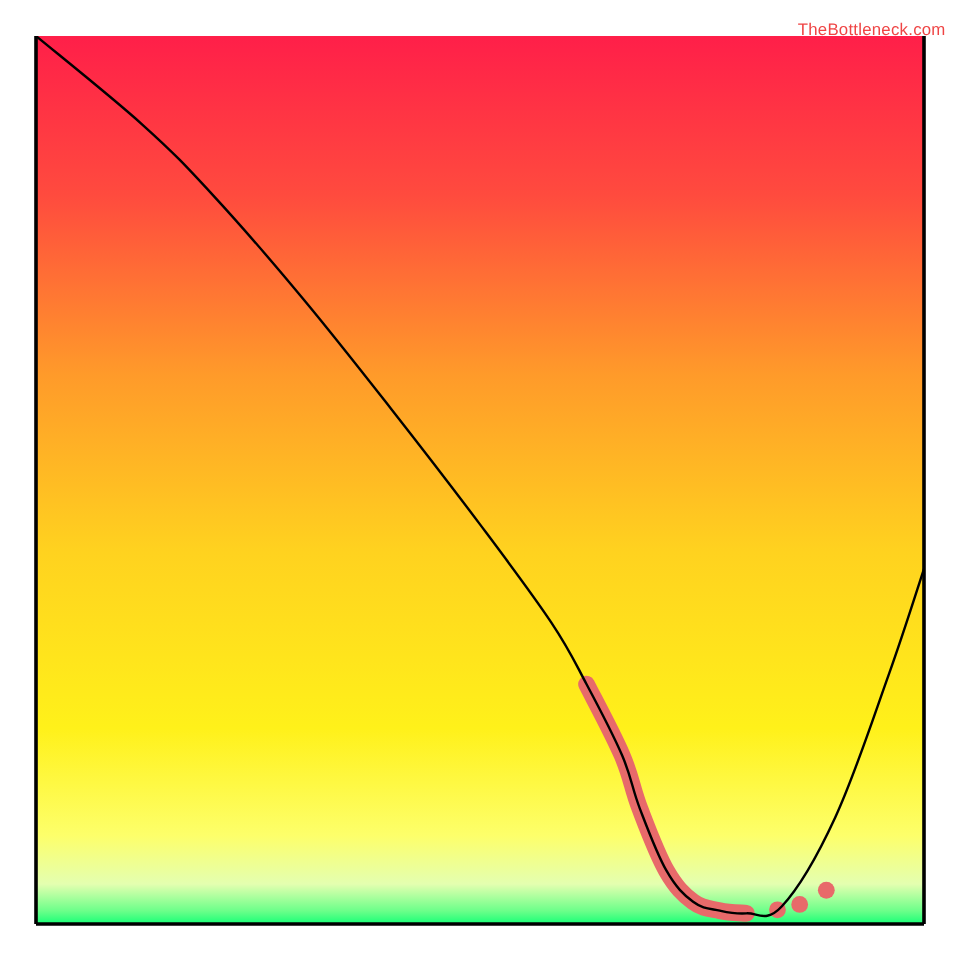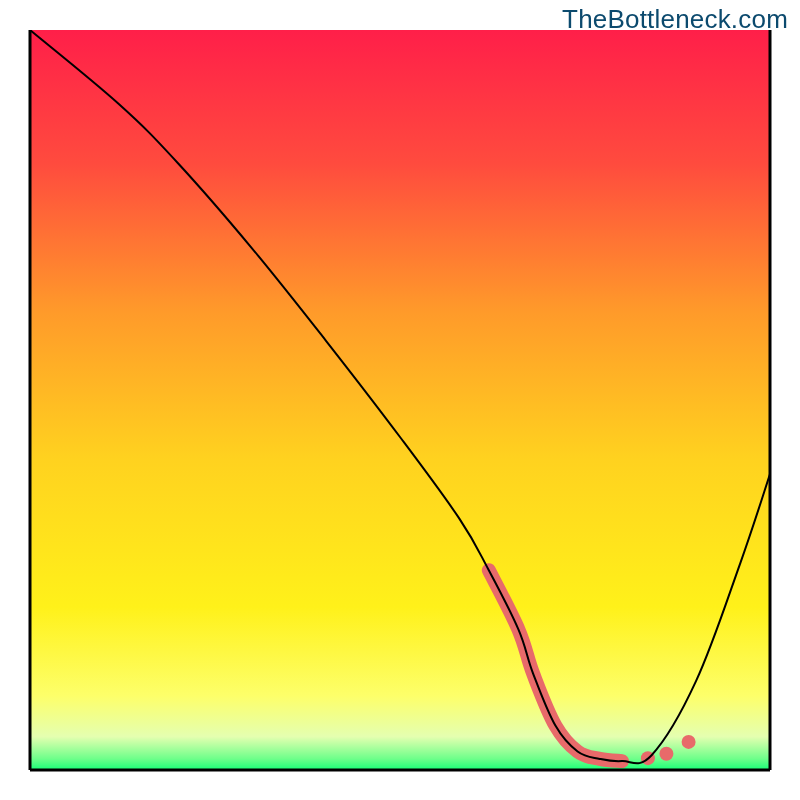--- a/index.html
+++ b/index.html
@@ -10,24 +10,24 @@
     background: #ffffff;
     font-family: Arial, Helvetica, sans-serif;
   }
   .chart-container {
     position: relative;
     width: 800px;
     height: 800px;
   }
   .watermark {
     position: absolute;
-    top: 4px;
+    top: 16px;
     right: 12px;
-    font-size: 26px;
-    color: #0c4a6e;
+    font-size: 14px;
+    color: #ef4444;
     font-weight: 500;
     letter-spacing: 0.2px;
     z-index: 10;
   }
   svg.plot {
     position: absolute;
     top: 0;
     left: 0;
   }
 </style>

